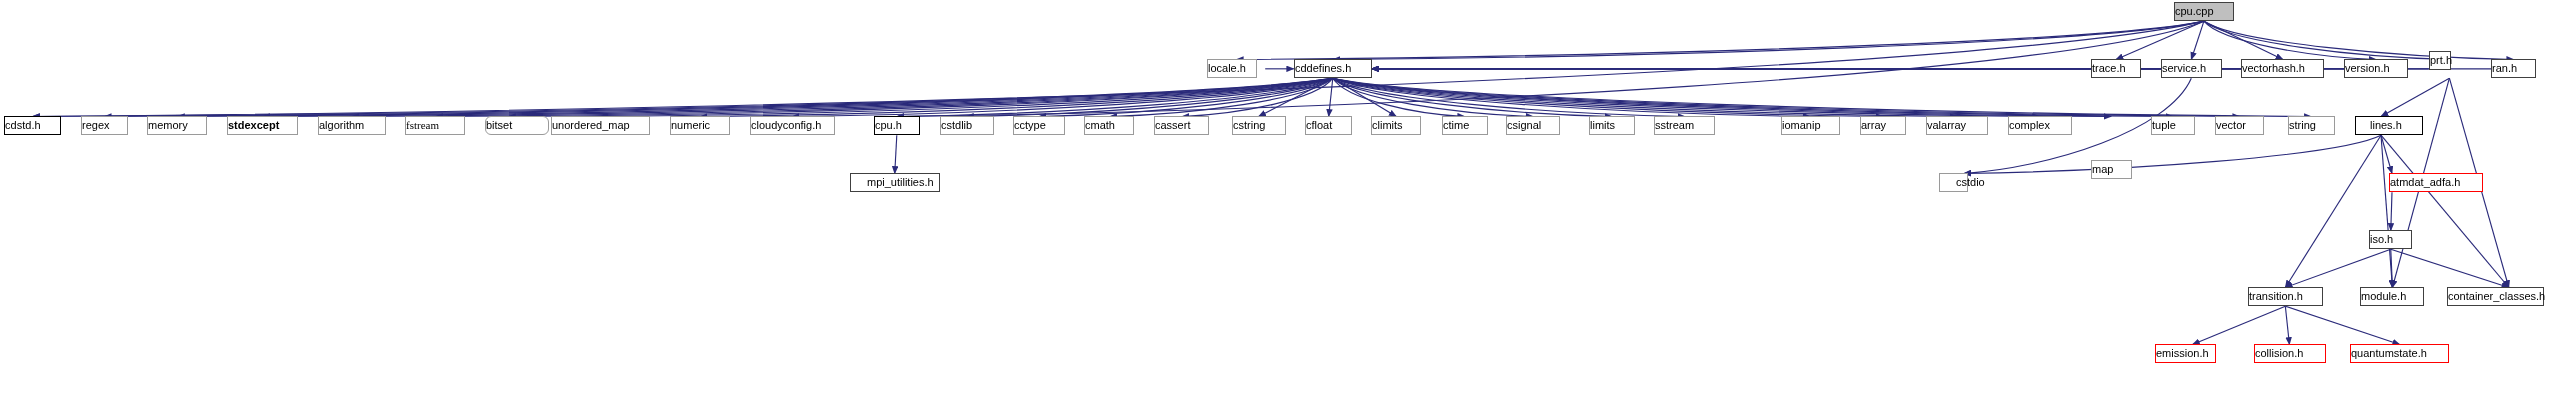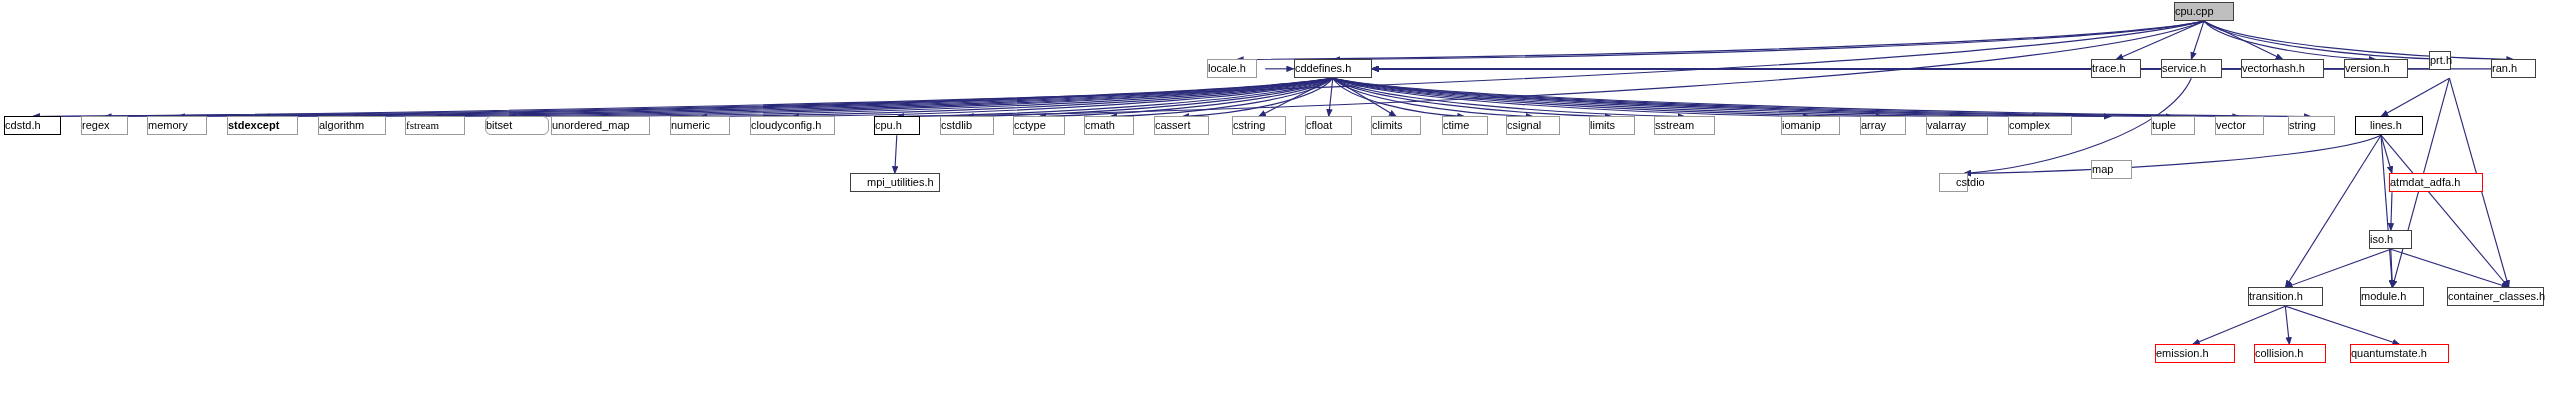--- a/index.html
+++ b/index.html
@@ -255,21 +255,21 @@
       </div>
       <div class="node solid" style="left: 2248px; top: 287px; width: 75px;">
         <span>transition.h</span>
       </div>
       <div class="node solid" style="left: 2360px; top: 287px; width: 64px;">
         <span>module.h</span>
       </div>
       <div class="node solid" style="left: 2447px; top: 287px; width: 97px;">
         <span>container_classes.h</span>
       </div>
-      <div class="node red" style="left: 2155px; top: 344px; width: 80px;">
+      <div class="node red" style="left: 2155px; top: 344px; width: 61px;">
         <span>emission.h</span>
       </div>
       <div class="node red" style="left: 2254px; top: 344px; width: 72px;">
         <span>collision.h</span>
       </div>
       <div class="node red" style="left: 2350px; top: 344px; width: 99px;">
         <span>quantumstate.h</span>
       </div>
     </div>
 </div>

